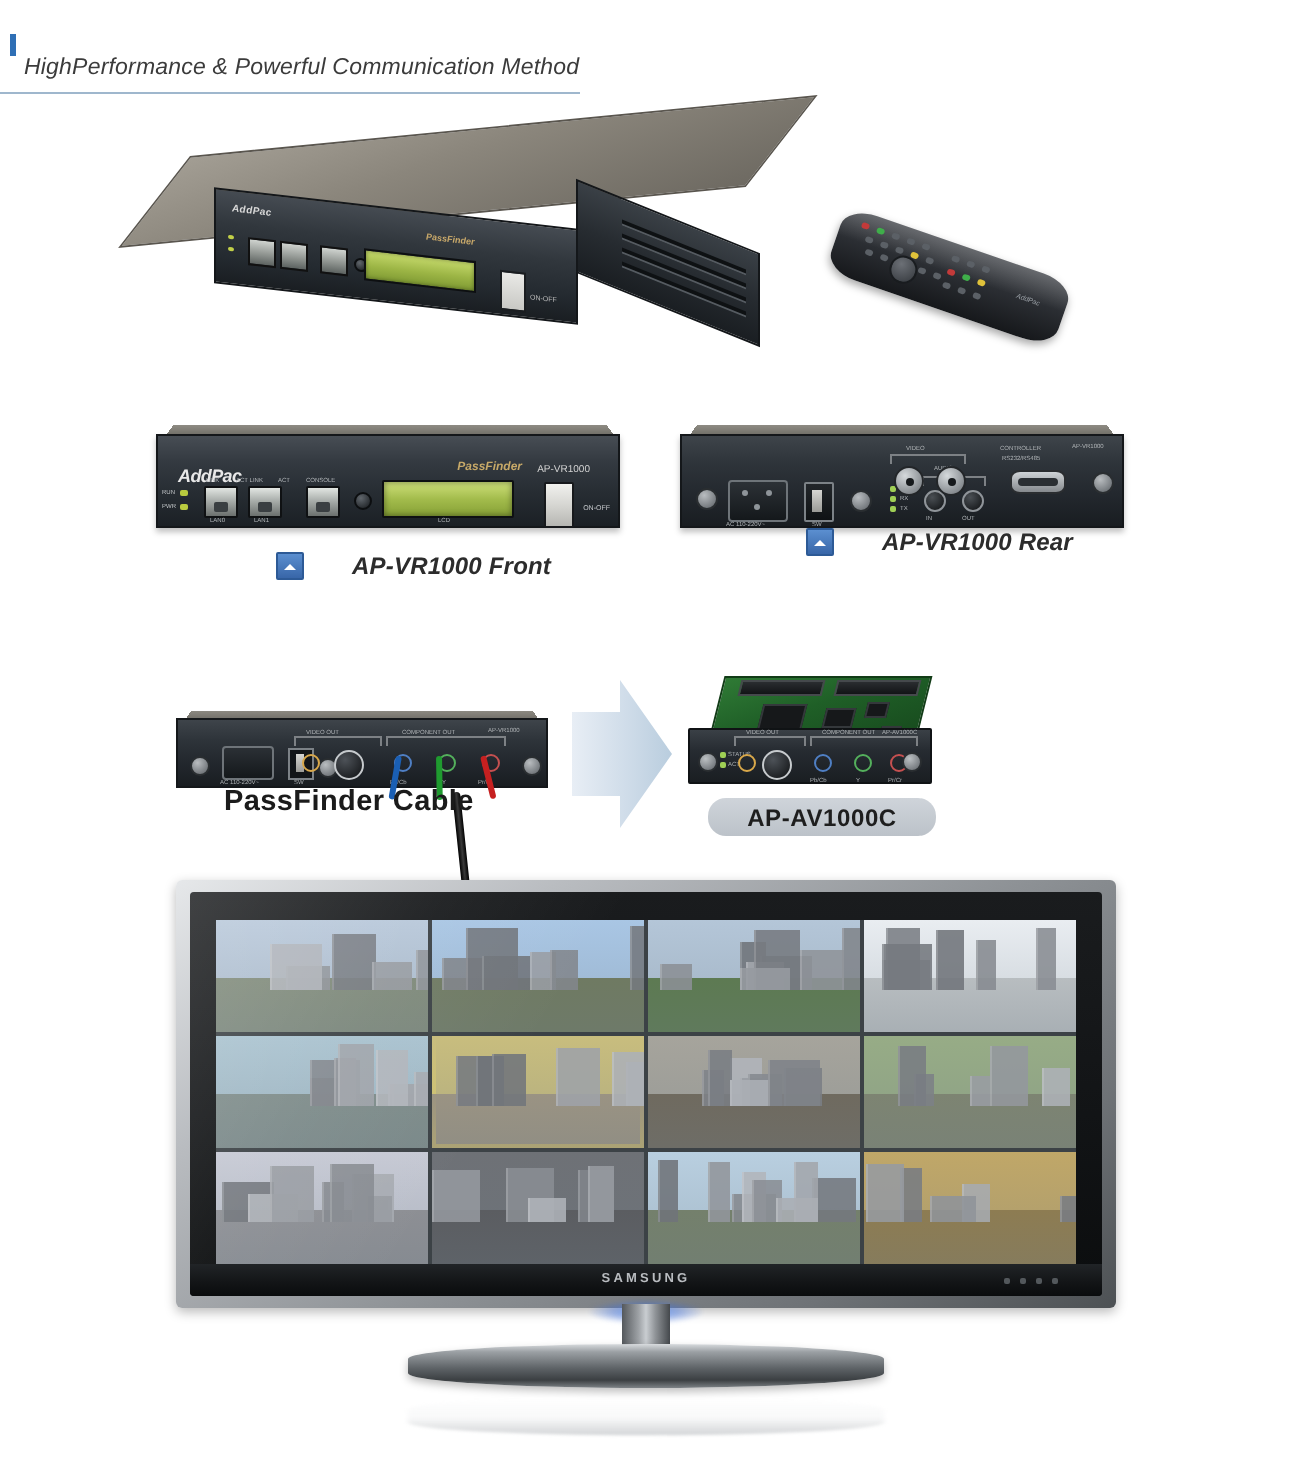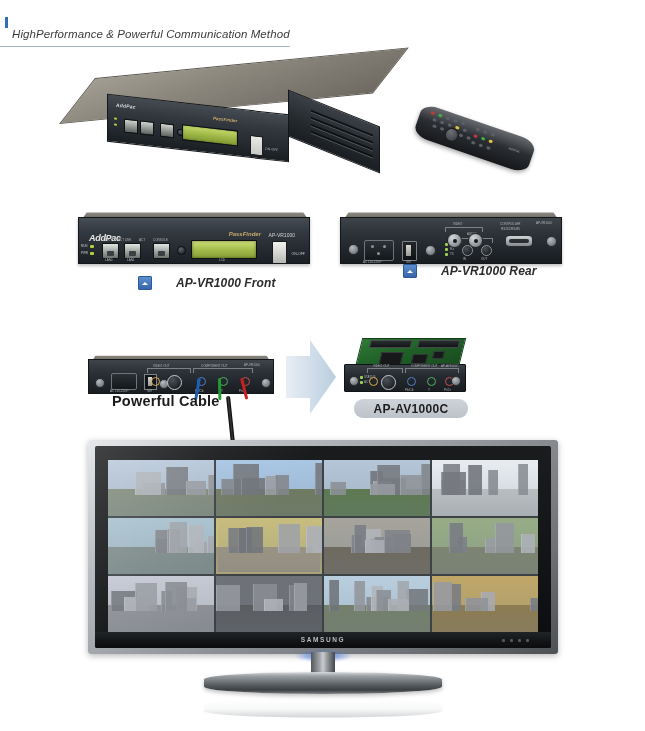--- a/index.html
+++ b/index.html
@@ -789,21 +789,21 @@
     <div class="cc-lbl" style="left:155px;top:3px;">AP-VR1000</div>
     <div class="cc-screw" style="left:172px;top:18px;"></div>
   </div>
 </div>
 
 <div class="cable" style="left:198px; top:378px; height:22px; background:#1a5fb4; transform:rotate(10deg);"></div>
 <div class="cable" style="left:218px; top:378px; height:22px; background:#1f9b2f; transform:rotate(-1deg);"></div>
 <div class="cable" style="left:240px; top:378px; height:22px; background:#c62020; transform:rotate(-14deg);"></div>
 <div class="cable-trunk"></div>
 
-<div class="cc-title">Powerful Cable</div>
+<div class="cc-title">PassFinder Cable</div>
 
 <svg class="big-arrow" viewBox="0 0 54 82">
   <defs>
     <linearGradient id="arrGrad" x1="0" y1="0" x2="1" y2="0">
       <stop offset="0%" stop-color="#e8eef5"></stop>
       <stop offset="55%" stop-color="#cfdce9"></stop>
       <stop offset="100%" stop-color="#b9cdde"></stop>
     </linearGradient>
   </defs>
   <path d="M2,20 L26,20 L26,4 L52,41 L26,78 L26,62 L2,62 Z" fill="url(#arrGrad)"></path>

